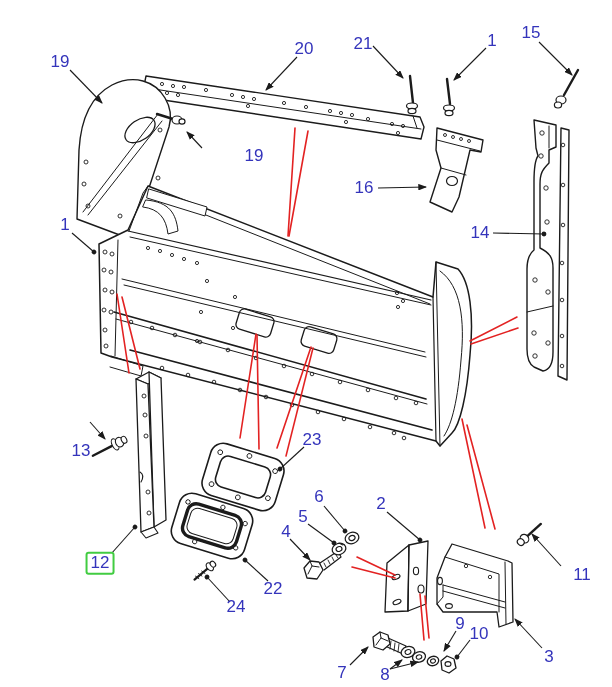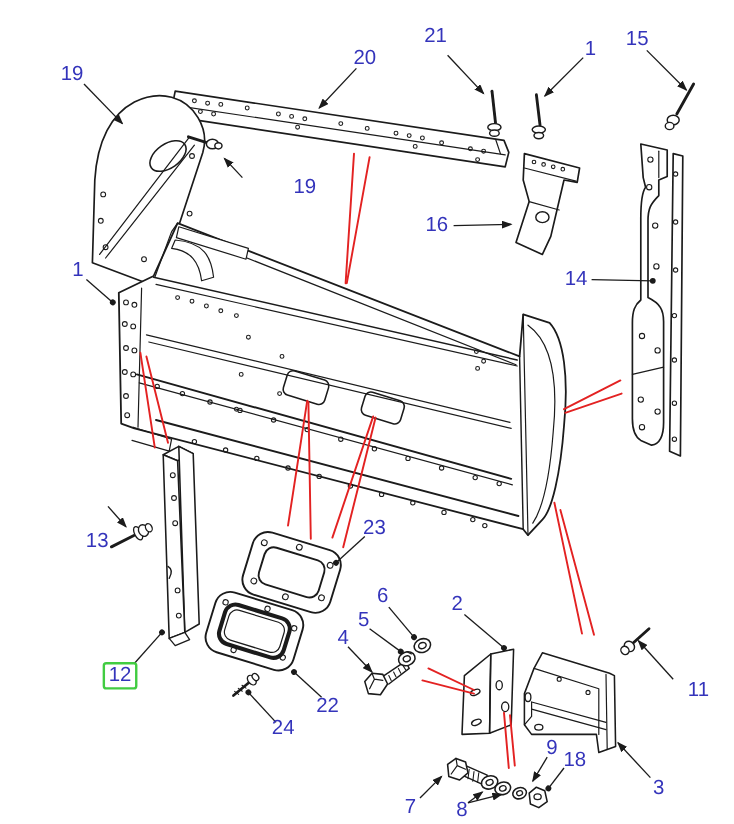--- a/index.html
+++ b/index.html
@@ -410,29 +410,29 @@
 <div style="position:absolute;left:0;top:0;width:612px;height:687px;pointer-events:none;">
       <div class="callout" style="left: 65px; top: 225px; pointer-events: auto;">1</div>
       <div class="callout" style="left: 381px; top: 504px; pointer-events: auto;">2</div>
       <div class="callout" style="left: 549px; top: 657px; pointer-events: auto;">3</div>
       <div class="callout" style="left: 286px; top: 532px; pointer-events: auto;">4</div>
       <div class="callout" style="left: 303px; top: 517px; pointer-events: auto;">5</div>
       <div class="callout" style="left: 319px; top: 497px; pointer-events: auto;">6</div>
       <div class="callout" style="left: 342px; top: 673px; pointer-events: auto;">7</div>
       <div class="callout" style="left: 385px; top: 675px; pointer-events: auto;">8</div>
       <div class="callout" style="left: 460px; top: 624px; pointer-events: auto;">9</div>
-      <div class="callout" style="left: 479px; top: 634px; pointer-events: auto;">18</div>
+      <div class="callout" style="left: 479px; top: 634px; pointer-events: auto;">10</div>
       <div class="callout" style="left: 569px; top: 575px; pointer-events: auto; margin-left: 13px;">11</div>
       <div class="callout selected" style="left: 100px; top: 563px; pointer-events: auto;">12</div>
       <div class="callout" style="left: 81px; top: 412px; pointer-events: auto; margin-top: 39px;">13</div>
       <div class="callout" style="left: 480px; top: 233px; pointer-events: auto;">14</div>
       <div class="callout" style="left: 531px; top: 33px; pointer-events: auto;">15</div>
       <div class="callout" style="left: 364px; top: 188px; pointer-events: auto;">16</div>
       <div class="callout" style="left: 492px; top: 41px; pointer-events: auto;">1</div>
       <div class="callout" style="left: 60px; top: 62px; pointer-events: auto;">19</div>
       <div class="callout" style="left: 210px; top: 156px; pointer-events: auto; margin-left: 44px;">19</div>
       <div class="callout" style="left: 304px; top: 49px; pointer-events: auto;">20</div>
-      <div class="callout" style="left: 363px; top: 30px; pointer-events: auto;">21</div>
+      <div class="callout" style="left: 363px; top: 44px; pointer-events: auto;">21</div>
       <div class="callout" style="left: 273px; top: 589px; pointer-events: auto;">22</div>
       <div class="callout" style="left: 312px; top: 440px; pointer-events: auto;">23</div>
       <div class="callout" style="left: 236px; top: 607px; pointer-events: auto;">24</div>
     </div>
 </div>
 
 </body></html>

